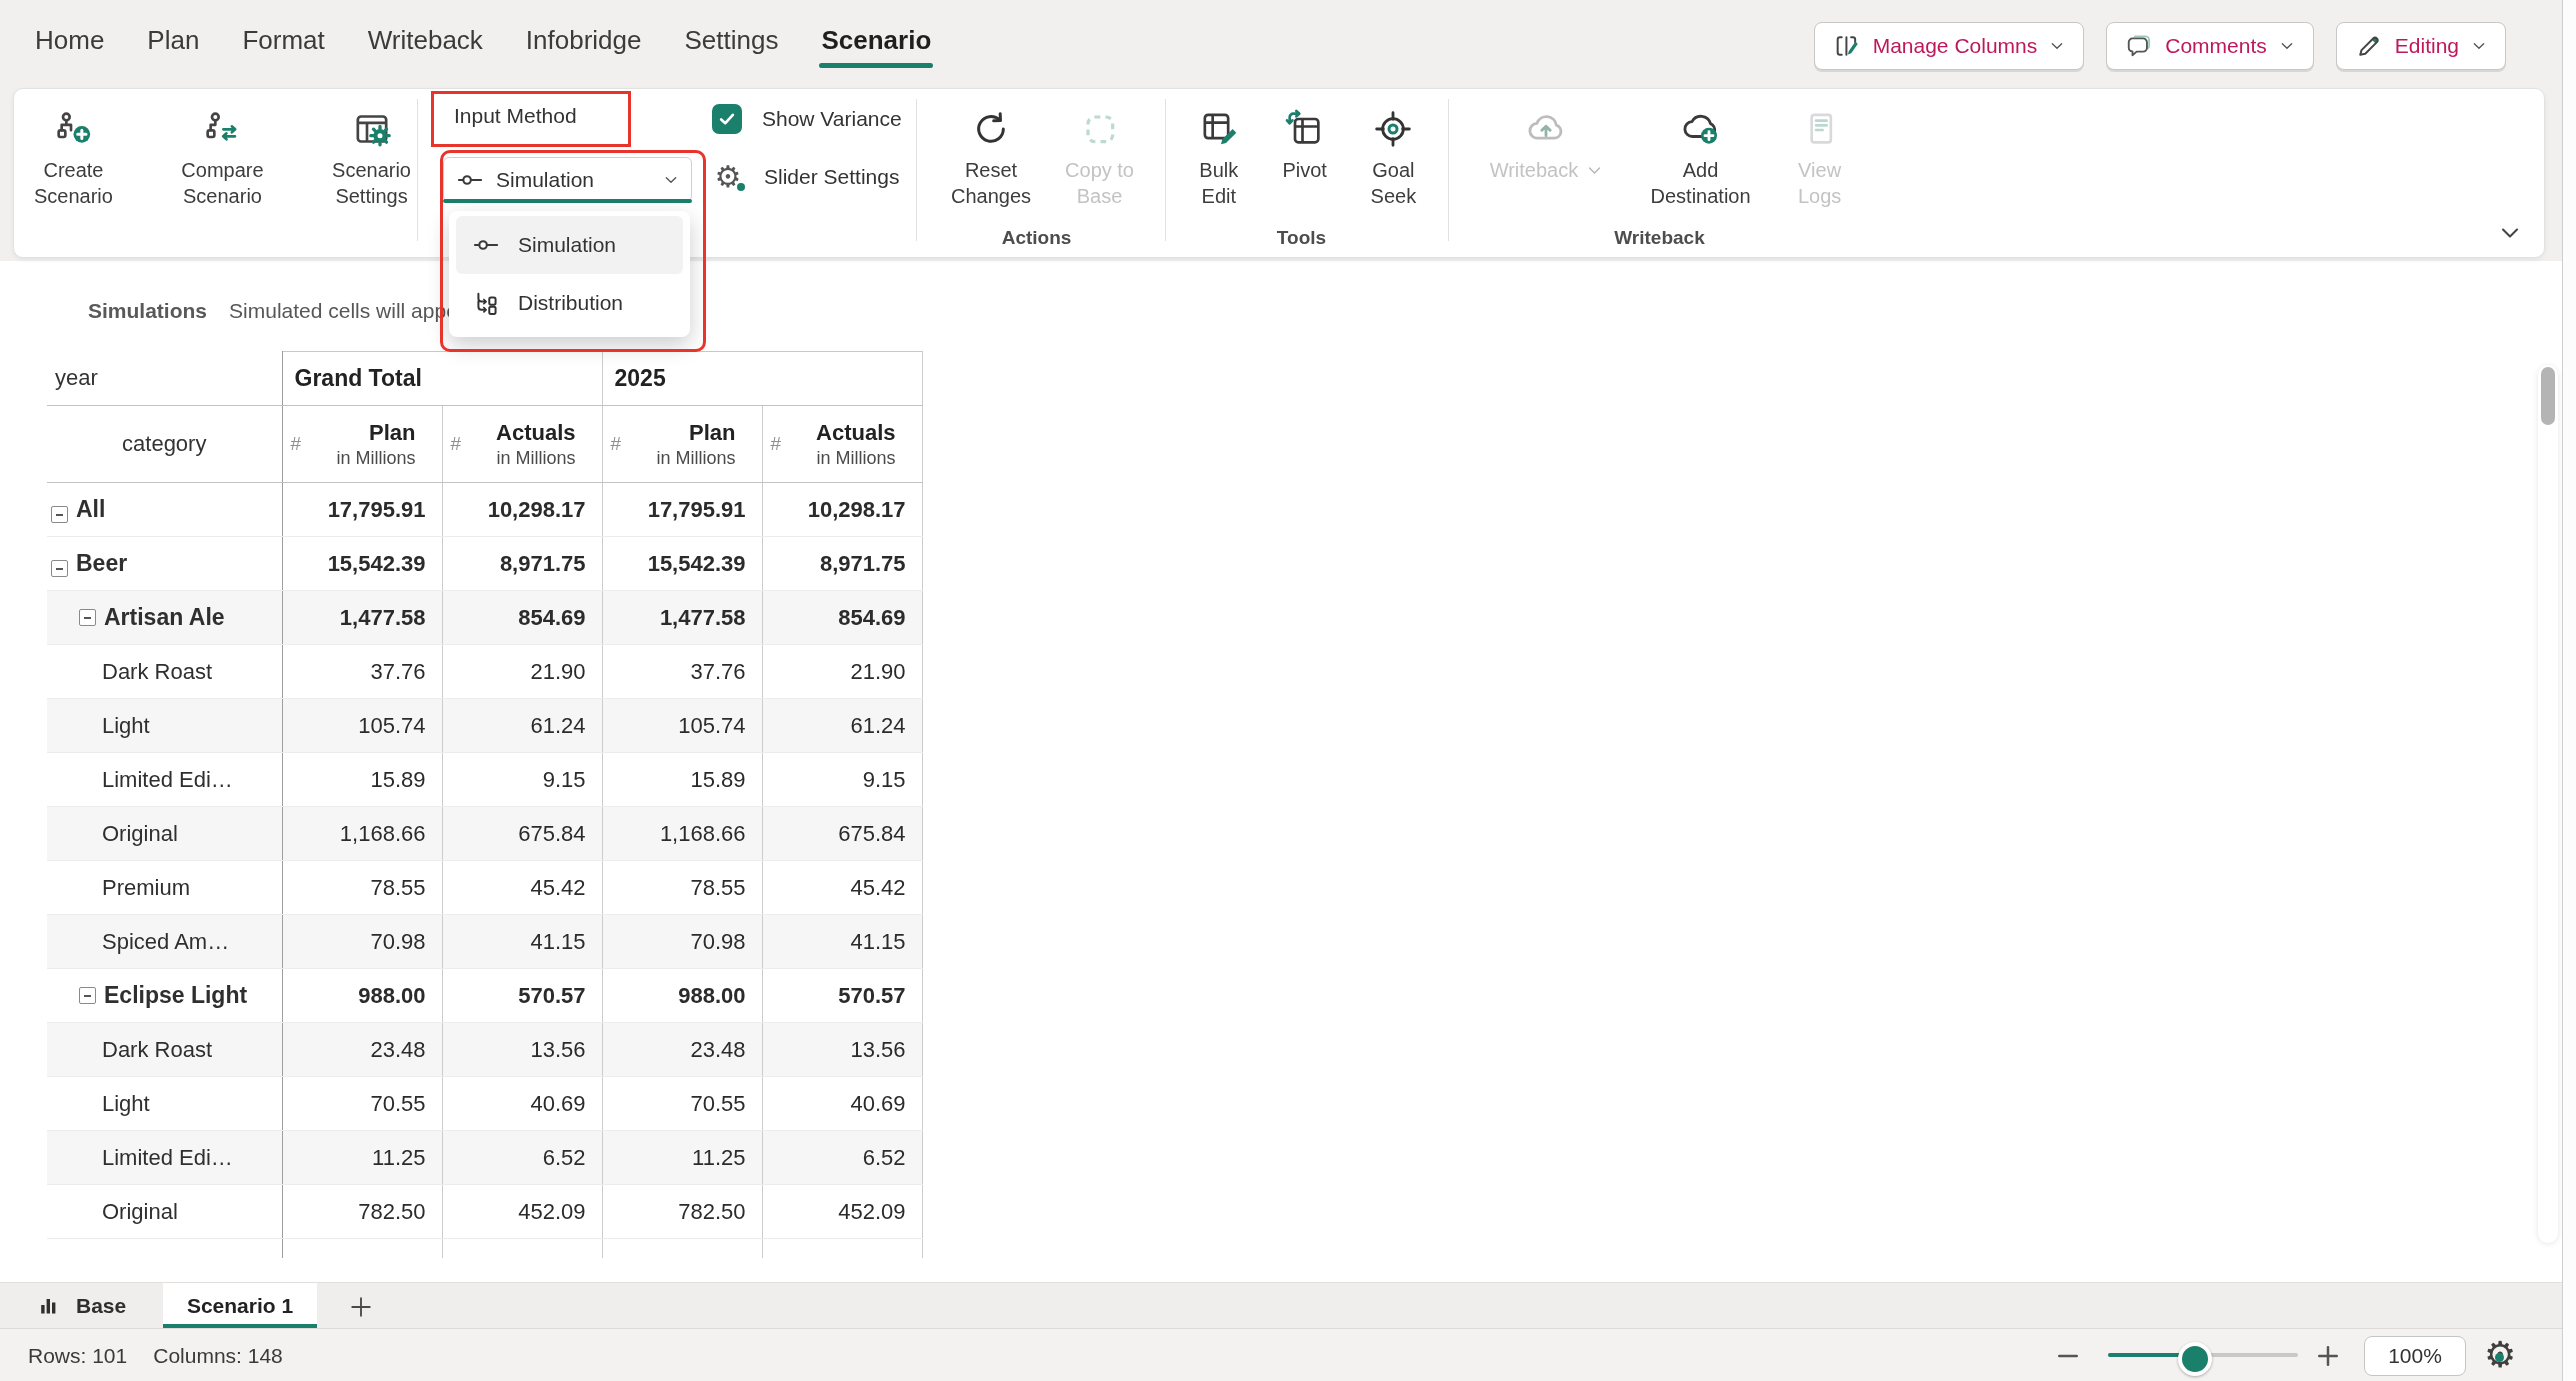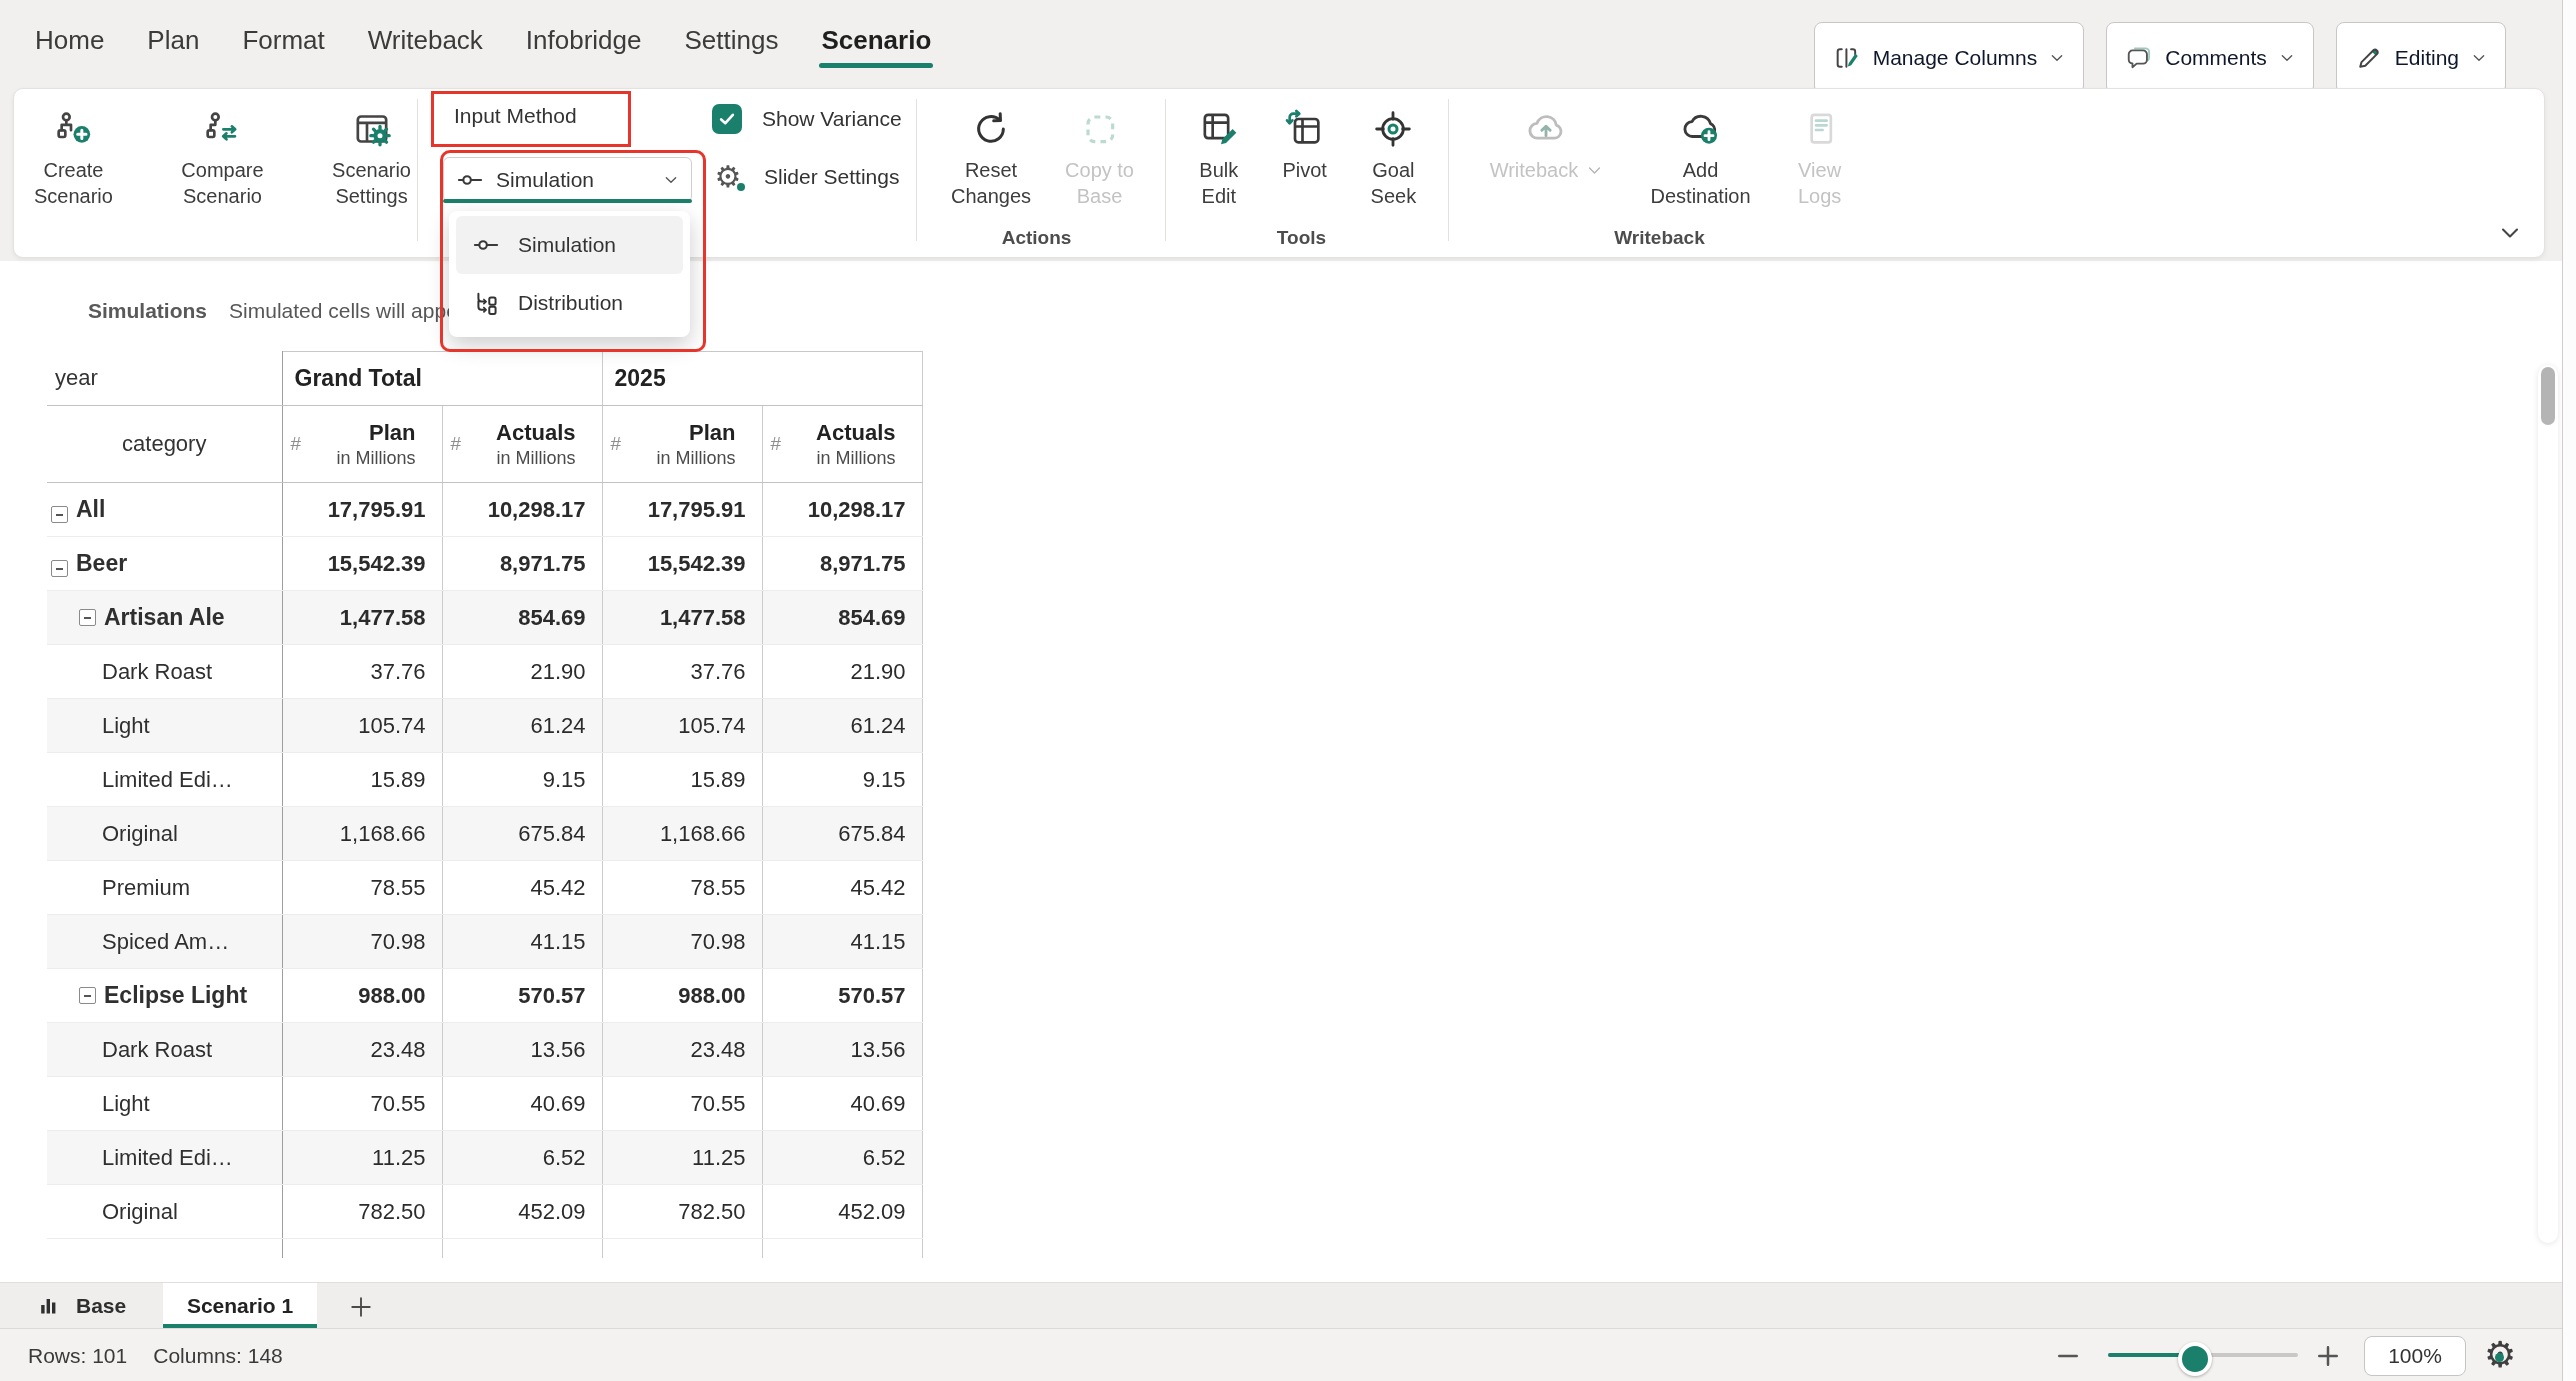--- a/index.html
+++ b/index.html
@@ -10,22 +10,22 @@
   .icon{display:inline-flex;align-items:center;justify-content:center;flex:0 0 auto;}
 
   
   .menubar{position:absolute;left:0;top:0;width:2576px;height:88px;}
   .menu-items{position:absolute;left:33px;top:0;height:88px;display:flex;align-items:center;gap:39px;}
   .menu-item{font-size:26px;color:#3b3b3b;position:relative;padding:6px 2px 14px 2px;cursor:pointer;}
   .menu-item.active{color:#1f1f1f;font-weight:700;}
   .menu-item.active::after{content:"";position:absolute;left:0;right:0;bottom:2px;height:5px;
       background:var(--accent);border-radius:3px;}
   .menu-actions{position:absolute;right:70px;top:22px;display:flex;gap:22px;}
-  .top-btn{display:flex;align-items:center;gap:12px;height:46px;padding:12px 18px;background:#fff;
-      border:1px solid #c9c7c5;border-radius:8px;box-shadow:0 2px 0 rgba(0,0,0,.10);font-size:21px;color:#0f172a;cursor:pointer;}
+  .top-btn{display:flex;align-items:center;gap:12px;height:46px;padding:0 18px;background:#fff;
+      border:1px solid #c9c7c5;border-radius:8px;box-shadow:0 2px 0 rgba(0,0,0,.10);font-size:21px;color:#be185d;cursor:pointer;}
 
   
   .ribbon{position:absolute;left:13px;top:88px;width:2530px;height:168px;background:#fff;
       border:1px solid #e4e2e0;border-radius:10px;box-shadow:0 2px 5px rgba(0,0,0,.06);z-index:2;}
   .rgroup{position:absolute;top:0;height:100%;}
   .rgroup-buttons{display:flex;}
   .rbtn{display:flex;flex-direction:column;align-items:center;padding-top:20px;gap:8px;cursor:pointer;border-radius:6px;}
   .rbtn-label{font-size:20px;line-height:1.3;color:#3d3d3d;text-align:center;display:flex;flex-direction:column;}
   .rbtn-label .lrow{display:flex;align-items:center;justify-content:center;gap:8px;}
   .rbtn.disabled{cursor:default;}

